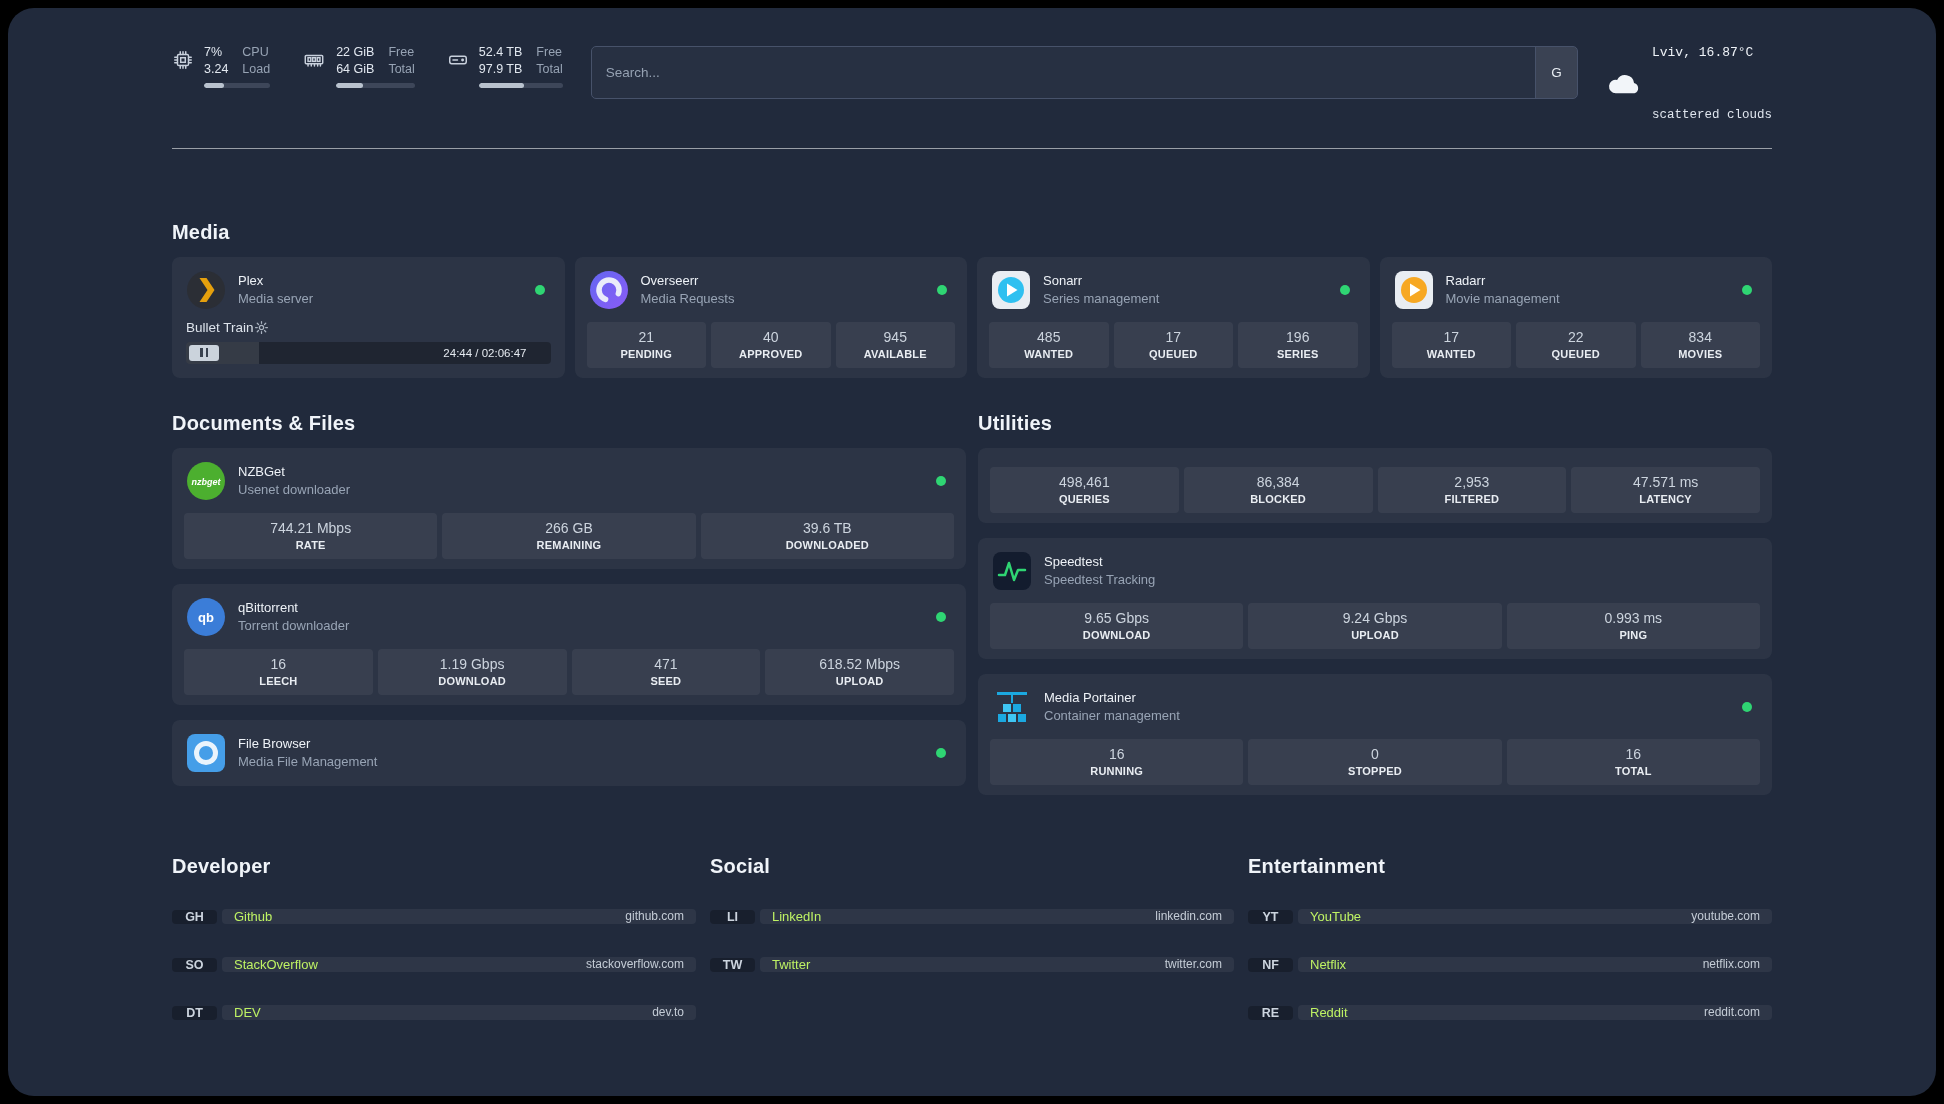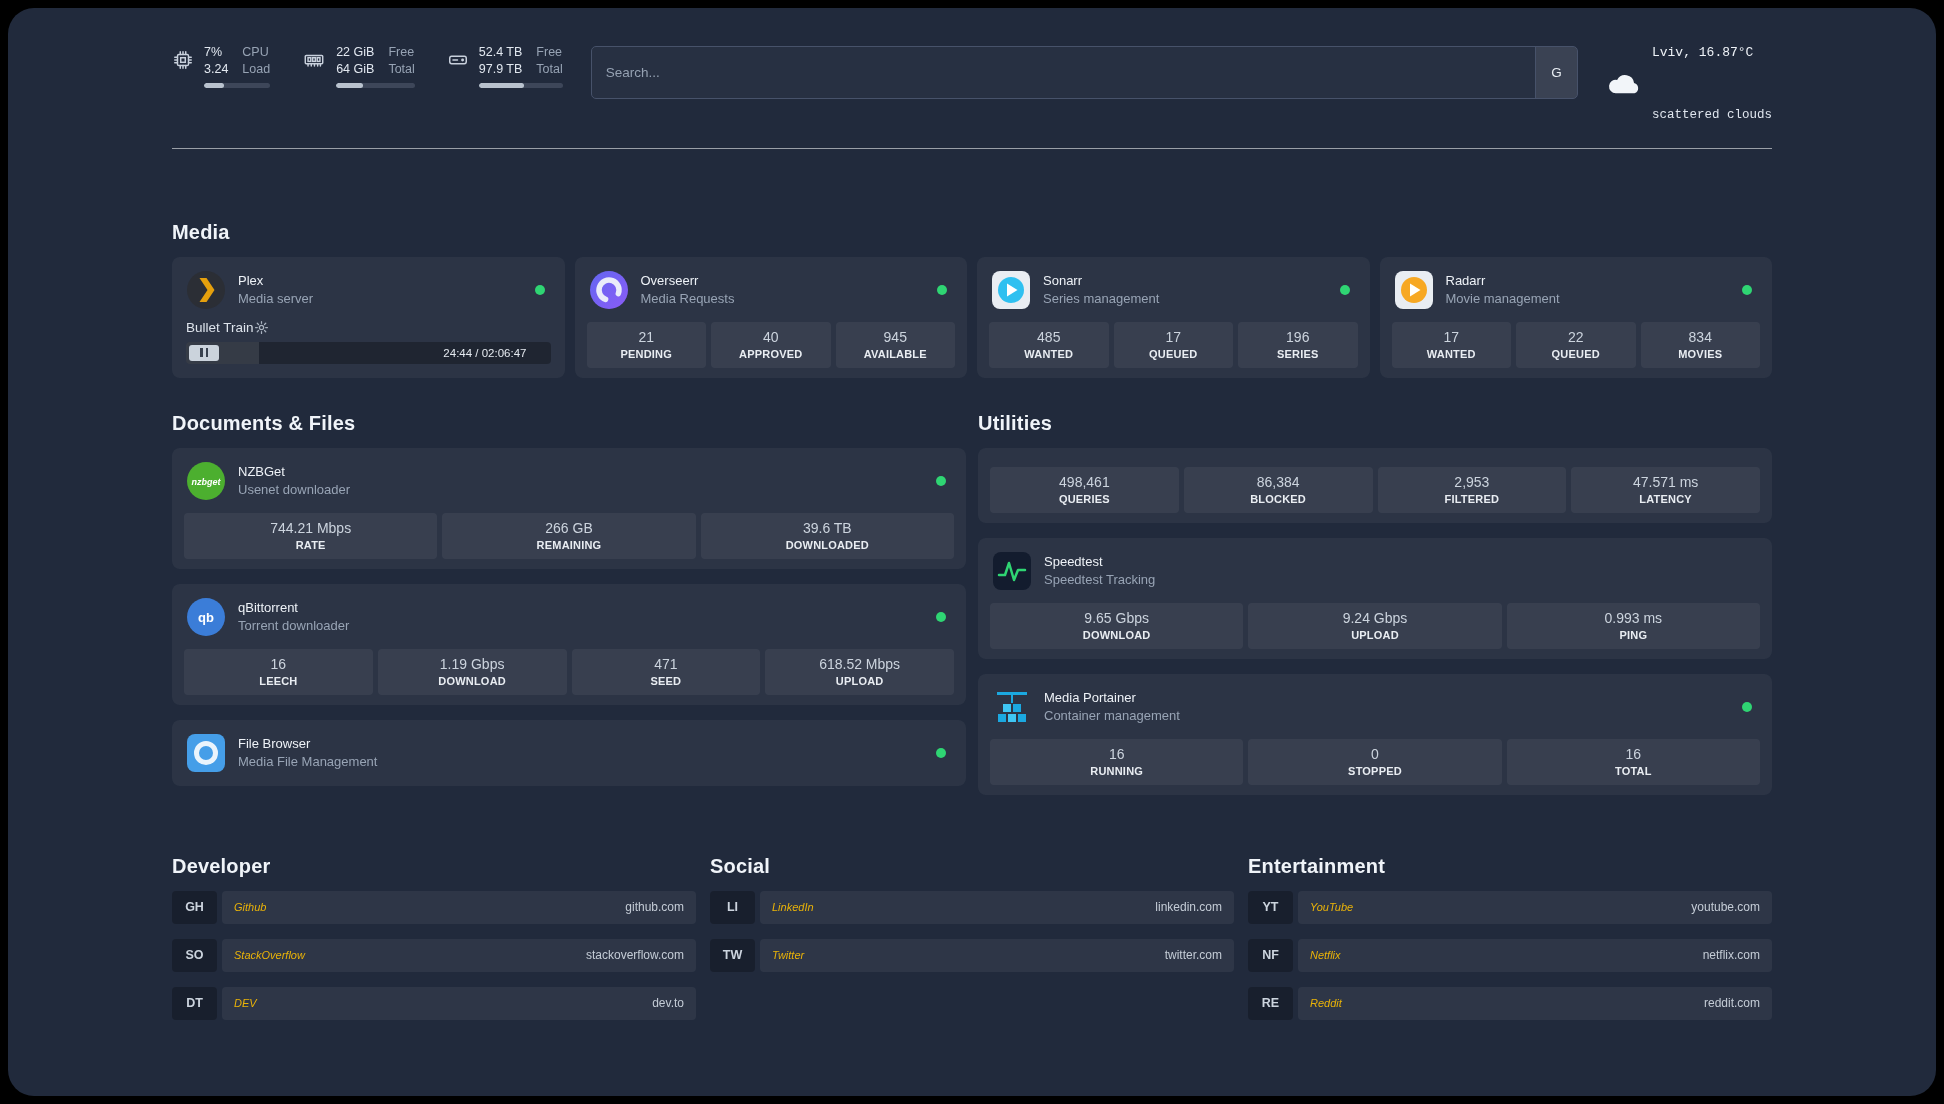--- a/index.html
+++ b/index.html
@@ -53,24 +53,24 @@
   .gear-btn { display:flex; cursor:pointer; }
   .progress-row { margin-top:7px; position:relative; height:22px; background:rgba(0,0,0,0.28); border-radius:4px; overflow:hidden; }
   .progress-fill { position:absolute; left:0; top:0; bottom:0; background:rgba(255,255,255,0.10); }
   .pause-pill { position:absolute; left:3px; top:3px; bottom:3px; width:30px; background:#cbd3dc; border-radius:3px; display:flex; align-items:center; justify-content:center; gap:3px; cursor:pointer; }
   .pause-pill i { display:block; width:2.5px; height:9px; background:#39424f; }
   .progress-time { position:absolute; right:24px; top:50%; transform:translateY(-50%); font-size:11.5px; color:#e5eaf0; }
 
   
   .bookmarks { margin-top:60px; display:grid; grid-template-columns:repeat(3,1fr); gap:14px; }
   .bm-items { margin-top:13px; display:flex; flex-direction:column; gap:15px; }
-  .bm-row { display:flex; gap:5px; height:33px; cursor:pointer; }
+  .bm-row { display:flex; gap:5px; height:33px; cursor:pointer;align-items:flex-end; }
   .bm-abbr { width:45px; flex:0 0 45px; background:rgba(0,0,0,0.25); border-radius:4px; display:flex; align-items:center; justify-content:center; color:#ccd4de; font-size:12.5px; font-weight:600; }
   .bm-bar { flex:1; background:rgba(255,255,255,0.06); border-radius:4px; display:flex; align-items:center; justify-content:space-between; padding:0 12px; }
-  .bm-name { font-size:11px; color:#eab308;font-style:italic; }
+  .bm-name { font-size:13px; color:#bef264; }
   .bm-domain { font-size:12px; color:#c4ccd6; }
 </style>
 </head>
 <body>
 
 <div class="frame">
   <div class="content">
 
     <header class="topbar">
       <div class="metrics">

